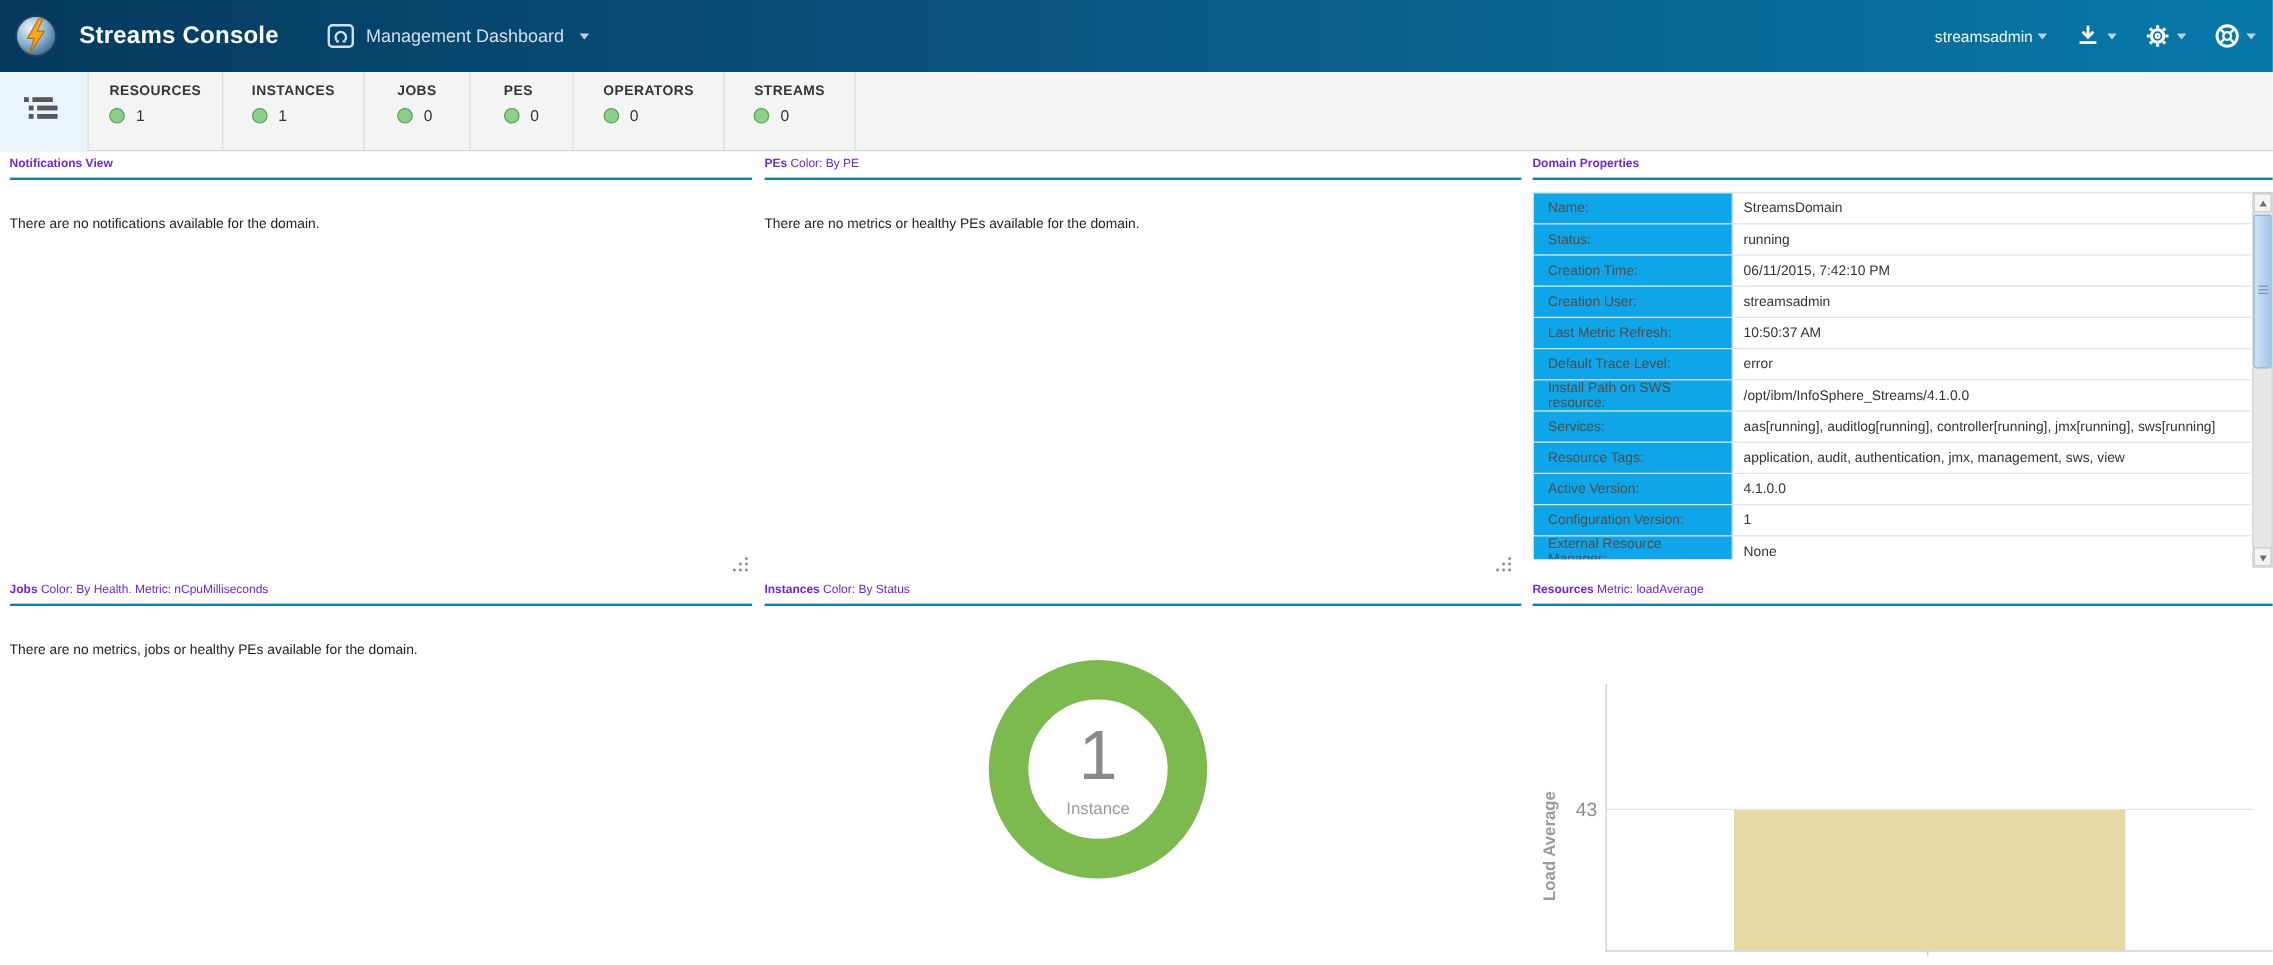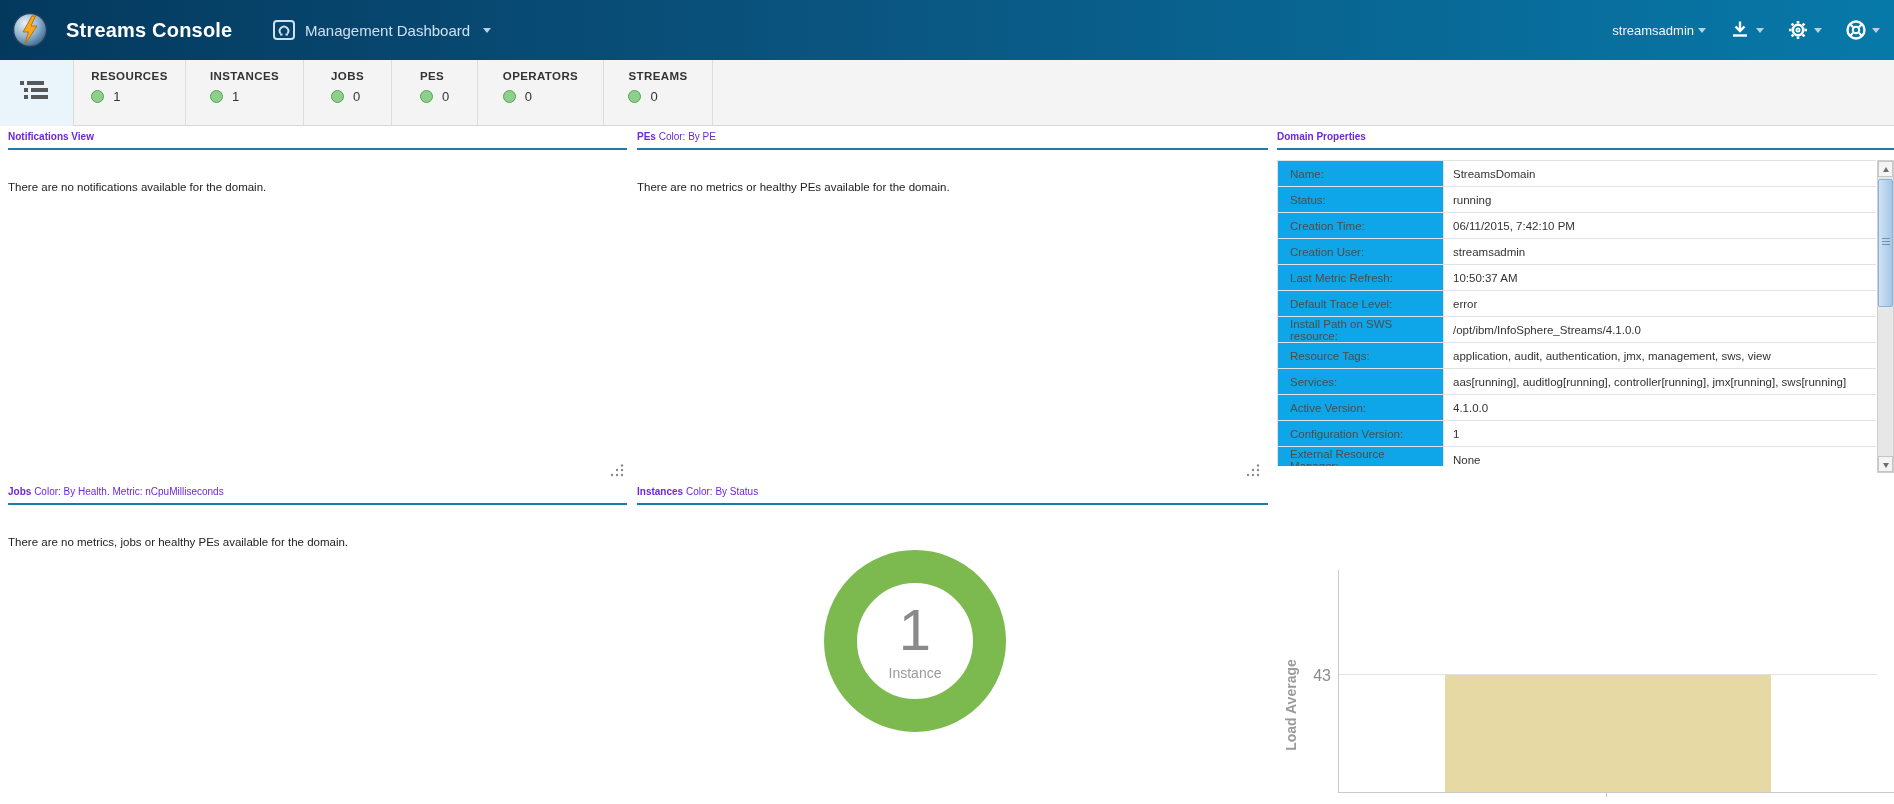--- a/index.html
+++ b/index.html
@@ -279,26 +279,26 @@
         </div>
       <div class="dp-row">
           <div class="dp-label">Default Trace Level:</div>
           <div class="dp-value">error</div>
         </div>
       <div class="dp-row">
           <div class="dp-label">Install Path on SWS resource:</div>
           <div class="dp-value">/opt/ibm/InfoSphere_Streams/4.1.0.0</div>
         </div>
       <div class="dp-row">
+          <div class="dp-label">Services:</div>
+          <div class="dp-value">aas[running], auditlog[running], controller[running], jmx[running], sws[running]</div>
+        </div>
+      <div class="dp-row">
           <div class="dp-label">Resource Tags:</div>
           <div class="dp-value">application, audit, authentication, jmx, management, sws, view</div>
-        </div>
-      <div class="dp-row">
-          <div class="dp-label">Services:</div>
-          <div class="dp-value">aas[running], auditlog[running], controller[running], jmx[running], sws[running]</div>
         </div>
       <div class="dp-row">
           <div class="dp-label">Active Version:</div>
           <div class="dp-value">4.1.0.0</div>
         </div>
       <div class="dp-row">
           <div class="dp-label">Configuration Version:</div>
           <div class="dp-value">1</div>
         </div>
       <div class="dp-row">
@@ -352,20 +352,21 @@
 
 <div class="panel p-instances">
   <div class="panel-hd"><b>Instances</b> <span>Color: By Status</span></div>
   <div class="donut">
     <div class="donut-value">1</div>
     <div class="donut-label">Instance</div>
   </div>
 </div>
 
 <div class="panel p-resources">
+  <div class="panel-hd"><b>Resources</b> <span>Metric: loadAverage</span></div>
   <div class="chart">
     <div class="ylabel">Load Average</div>
     <div class="ytick-label">43</div>
     <div class="gridline"></div>
     <div class="y-axis"></div>
     <div class="bar-rect"></div>
     <div class="x-axis"></div>
     <div class="xtick"></div>
     <div class="xtick-label">streamsqse.localdomain</div>
   </div>

